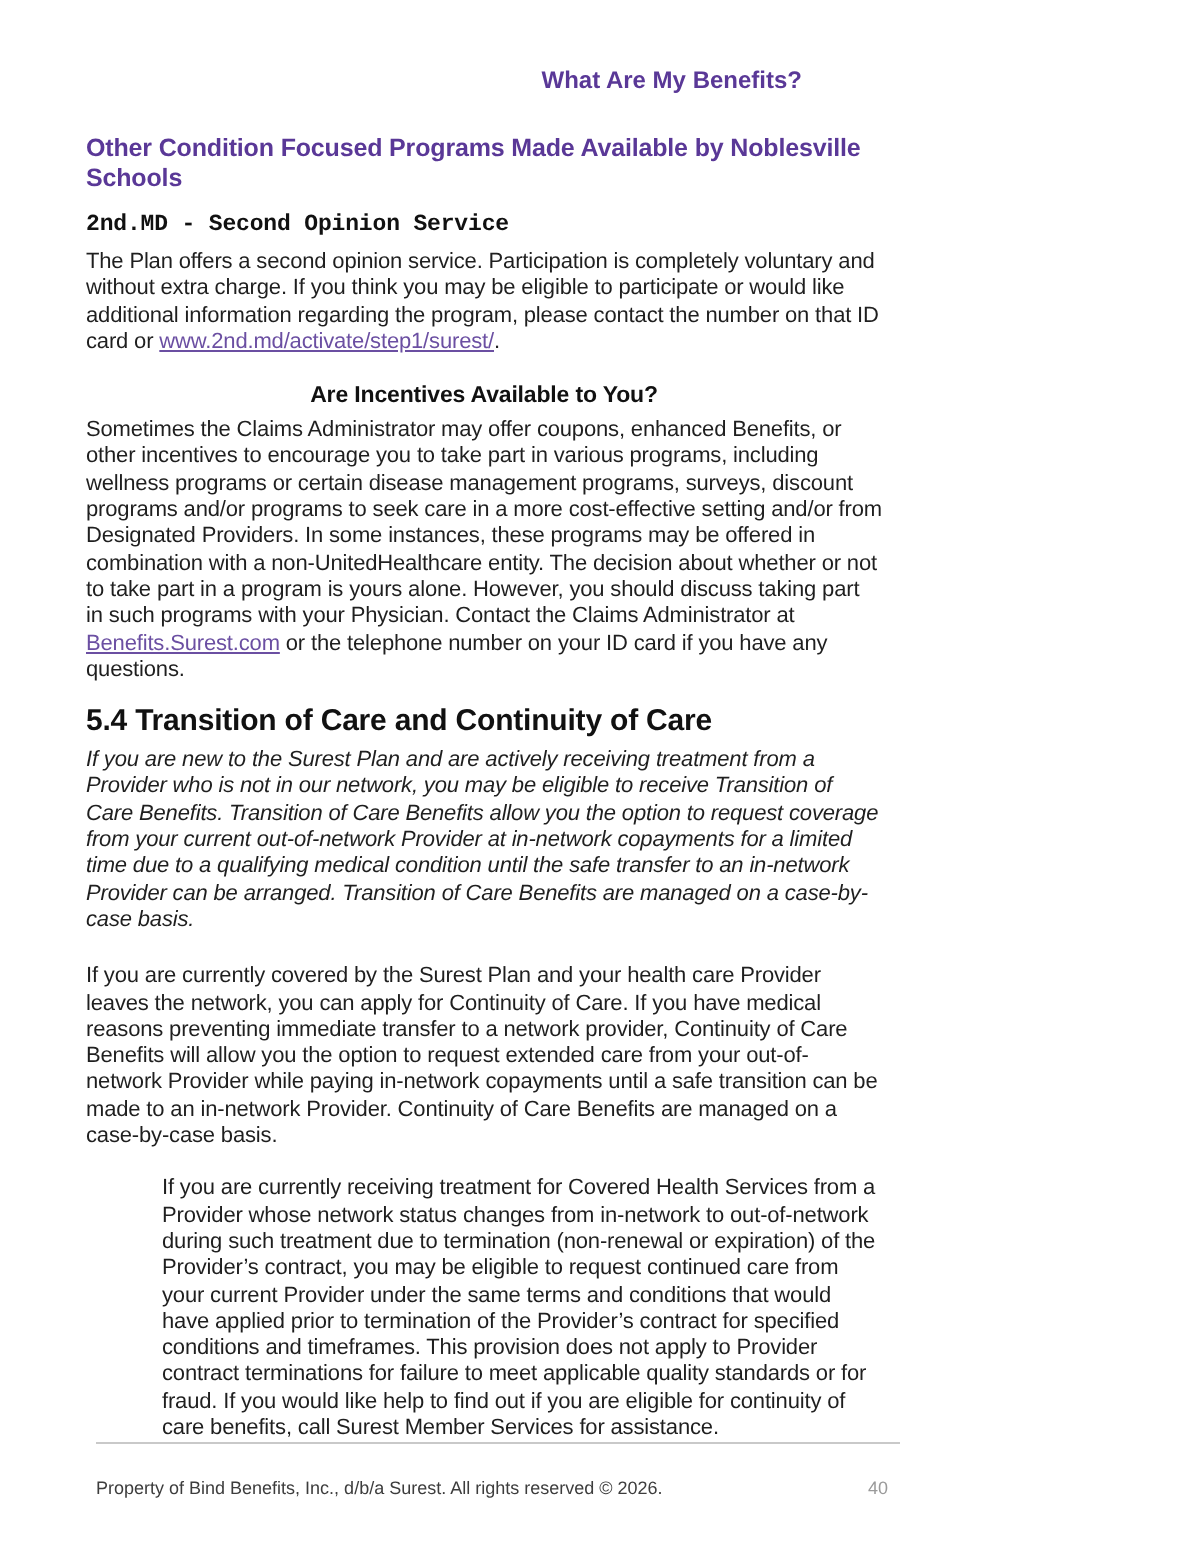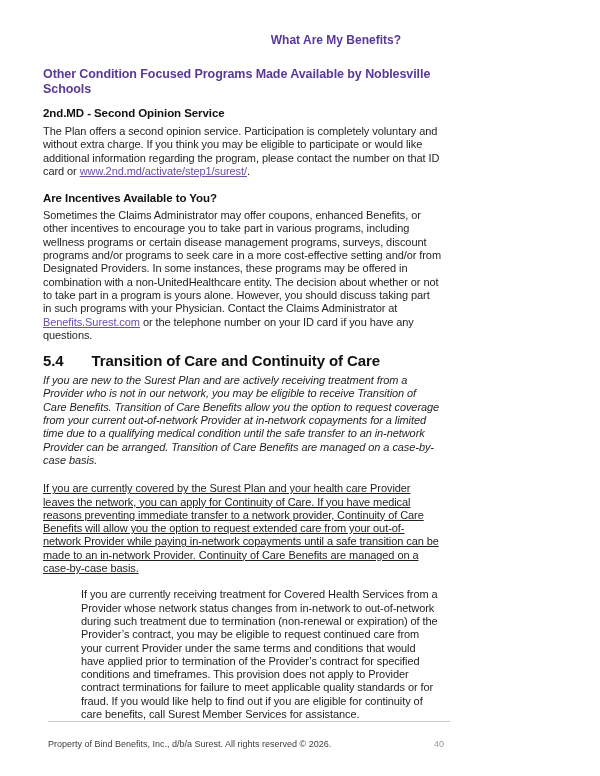--- a/index.html
+++ b/index.html
@@ -41,35 +41,35 @@
     font-weight: bold;
     line-height: 15px;
     margin-top: 20px;
   }
   .subheading {
     font-size: 11.5px;
     font-weight: bold;
     line-height: 14px;
     color: #111111;
   }
-  .h-2nd { margin-top: 9px; }
-  .h-inc { margin-top: 13px; }
+  .h-2nd { margin-top: 9px; font-family: Liberation Mono, monospace; }
+  .h-inc { margin-top: 13px; text-align: center; }
   .p1 { margin-top: 5px; }
   .p2 { margin-top: 4px; }
   .section-heading {
     margin-top: 10px;
     font-size: 15px;
     font-weight: bold;
     line-height: 18px;
     color: #111111;
     letter-spacing: -0.1px;
   }
-  .sec-num { display: inline-block; margin-right: 28px; }
+  .sec-num { display: inline-block; margin-right: 4px; }
   .p3 { margin-top: 4px; font-style: italic; }
-  .p4 { margin-top: 15px; text-decoration: underline; }
+  .p4 { margin-top: 15px; }
   .p5 { margin-top: 13px; margin-left: 38px; }
   .doc-link {
     color: var(--link-purple);
     text-decoration: underline;
     cursor: pointer;
   }
   .footer {
     position: absolute;
     left: 48px;
     right: 34px;

